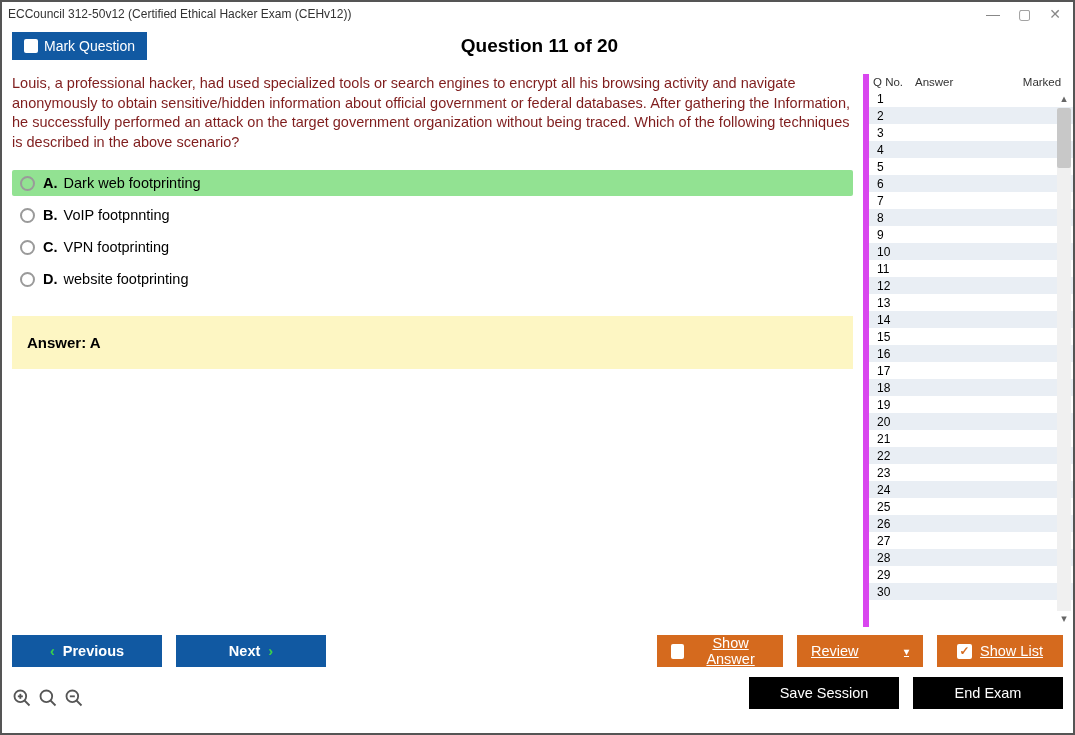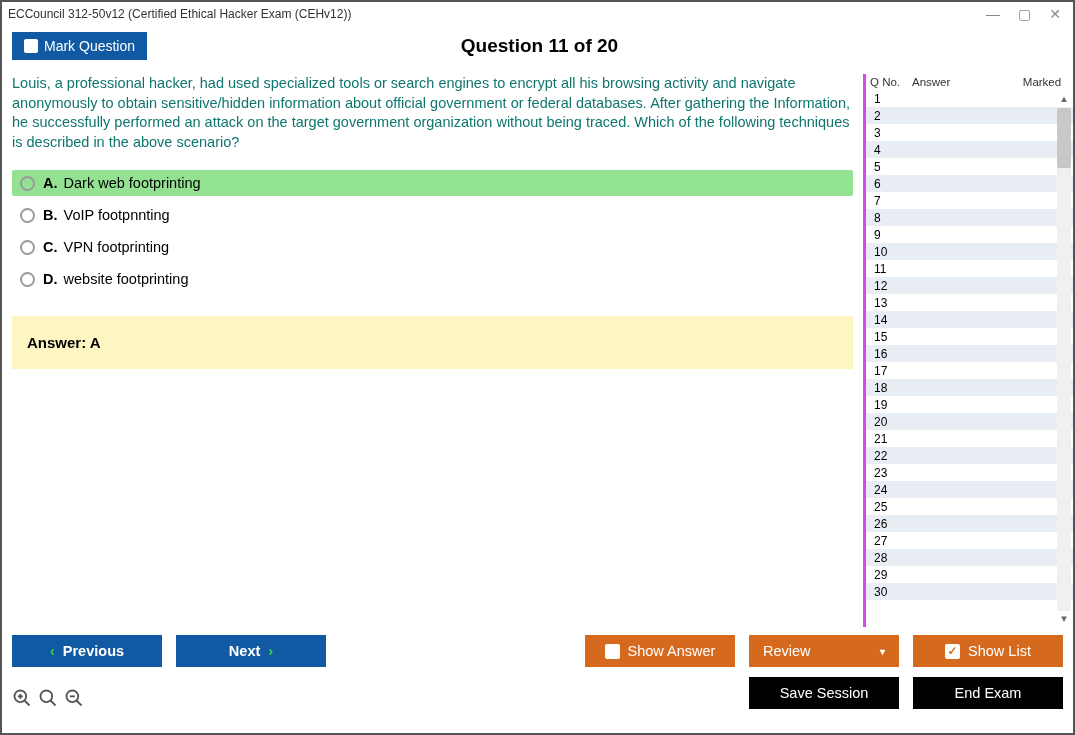--- a/index.html
+++ b/index.html
@@ -64,21 +64,21 @@
     display: flex;
     height: 553px;
   }
   .question-pane {
     flex: 1 1 auto;
     padding: 0 10px;
     overflow: hidden;
   }
   .question-text {
     font-size: 14.5px;
-    color: #0f766e;
+    color: #7f1d1d;
     line-height: 1.35;
     margin-bottom: 18px;
   }
   .options { }
   .option {
     display: flex;
     align-items: center;
     gap: 8px;
     padding: 5px 8px;
     font-size: 14.5px;
@@ -95,21 +95,21 @@
     background: #fdf6c3;
     padding: 18px 15px;
     margin-top: 24px;
     font-size: 15px;
     font-weight: bold;
   }
 
   .list-pane {
     width: 210px;
     flex-shrink: 0;
-    border-left: 3px solid #d946ef;
+    border-left: 6px solid #d946ef;
     display: flex;
     flex-direction: column;
     font-size: 12px;
     position: relative;
   }
   .list-header {
     display: flex;
     padding: 2px 4px;
     color: #333;
     font-size: 11.5px;
@@ -173,21 +173,21 @@
     justify-content: center;
     color: #fff;
     font-size: 14.5px;
     font-weight: 500;
     border: none;
     cursor: pointer;
     padding: 0 14px;
     gap: 8px;
   }
   .btn.blue { background: #1159a2; width: 150px; font-weight: bold; }
-  .btn.orange { background: #d56a1e; width: 150px; }
+  .btn.orange { background: #d56a1e; width: 126px; text-decoration: underline; }
   .btn.dark { background: #000000; width: 150px; }
   .btn .chev { font-weight: bold; }
   .chev-green { color: #3bd24a; }
   .btn .box-white {
     width: 15px; height: 15px; background: #fff; border-radius: 2px;
   }
   .btn .box-check {
     width: 15px; height: 15px; background: #fff; border-radius: 2px;
     display:inline-flex; align-items:center; justify-content:center;
     color: #d56a1e; font-size: 12px; font-weight: bold;

